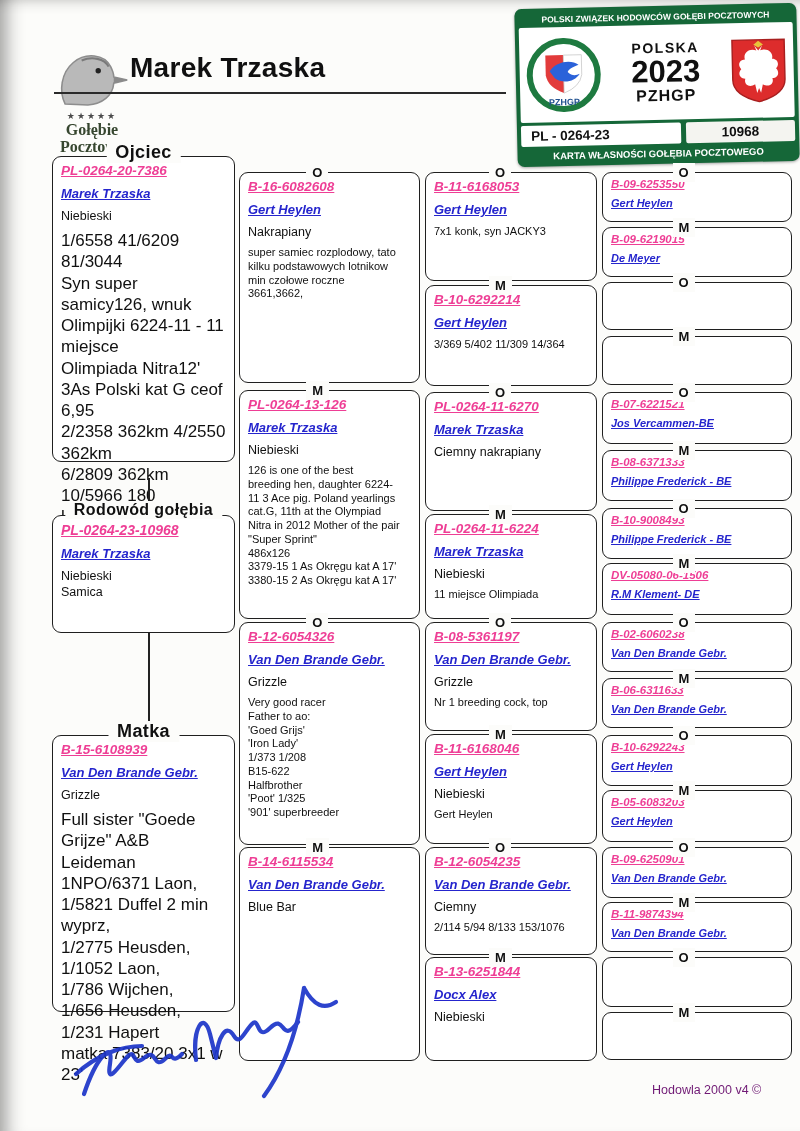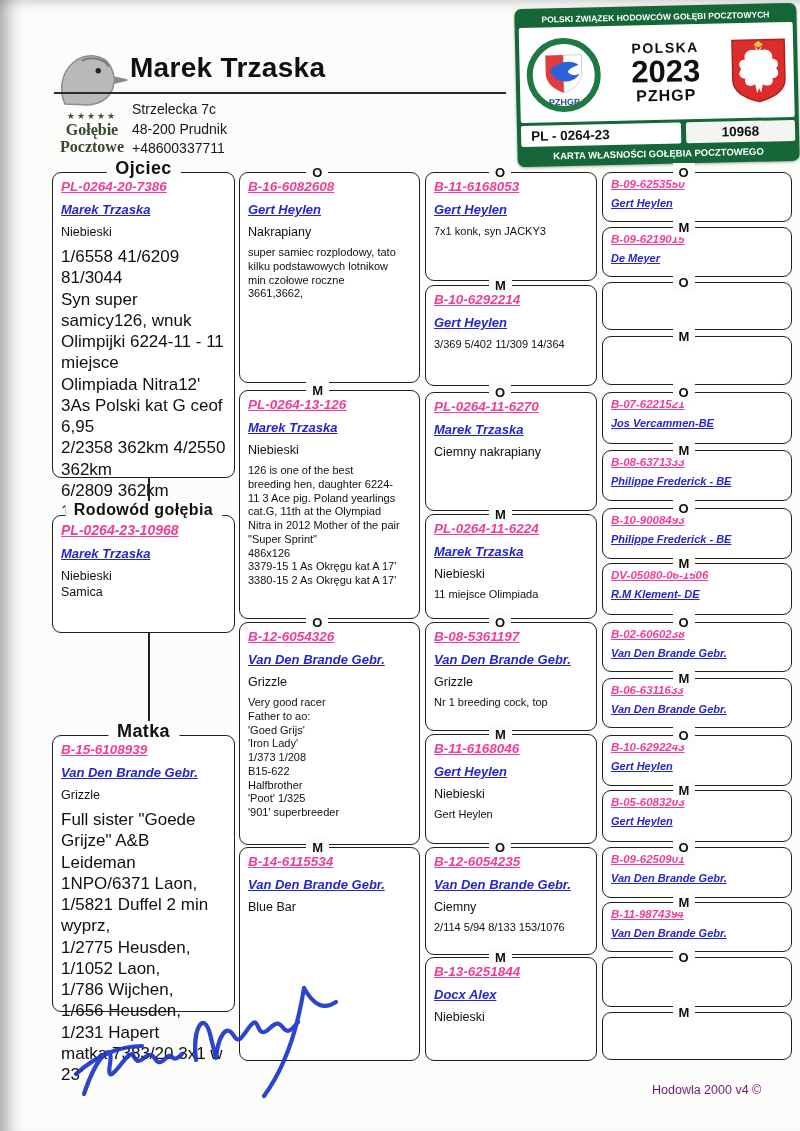--- a/index.html
+++ b/index.html
@@ -67,25 +67,20 @@
       <circle cx="46" cy="22" r="2.6" fill="#222"></circle>
       <path d="M61 28 L74 31 L61 34 Z" fill="#8a8a8a"></path>
     </svg>
     <div class="logo-stars">★★★★★</div>
     <div class="logo-line">Gołębie</div>
     <div class="logo-line">Pocztowe</div>
   </div>
 
   <h1 class="breeder-name">Marek Trzaska</h1>
   <div class="name-rule"></div>
-  <div class="address">
-    <div>Strzelecka 7c</div>
-    <div>48-200 Prudnik</div>
-    <div>+48600337711</div>
-  </div>
 
   <div class="badge">
     <div class="badge-top">POLSKI ZWIĄZEK HODOWCÓW GOŁĘBI POCZTOWYCH</div>
     <div class="badge-main">
       <svg width="76" height="76" viewBox="0 0 76 76">
         <circle cx="38" cy="38" r="34" fill="#ffffff" stroke="#1e7a40" stroke-width="6"></circle>
         <path d="M20 18 H38 V56 Q22 50 20 38 Z" fill="#e23b3b"></path>
         <path d="M38 18 H56 V38 Q54 50 38 56 Z" fill="#ffffff" stroke="#c9c9c9" stroke-width="0.8"></path>
         <path d="M24 34 C30 24 46 22 53 28 C48 30 44 31 42 35 C46 39 50 39 54 37 C49 45 37 47 29 41 Z" fill="#2b62d9"></path>
         <text x="38" y="68" font-size="9" text-anchor="middle" fill="#1e4f8f" font-weight="bold">PZHGP</text>
@@ -101,21 +96,21 @@
         <path d="M25 8 L30 4 L35 8 L30 11 Z" fill="#e8c33c"></path>
       </svg>
     </div>
     <div class="badge-ring-row">
       <div class="b-ring">PL - 0264-23</div>
       <div class="b-serial">10968</div>
     </div>
     <div class="badge-bottom">KARTA WŁASNOŚCI GOŁĘBIA POCZTOWEGO</div>
   </div>
 
-  <div class="box col1" style="top:172px;height:306px">
+  <div class="box col1" style="top:156px;height:306px">
     <span class="box-label">Ojciec</span>
     <div class="ring">PL-0264-20-7386</div>
     <div class="owner">Marek Trzaska</div>
     <div class="colorline">Niebieski</div>
     <div class="notes">1/6558 41/6209 81/3044
 Syn super samicy126, wnuk
 Olimpijki 6224-11 - 11 miejsce
 Olimpiada Nitra12'
 3As Polski  kat G ceof 6,95
 2/2358 362km  4/2550 362km

